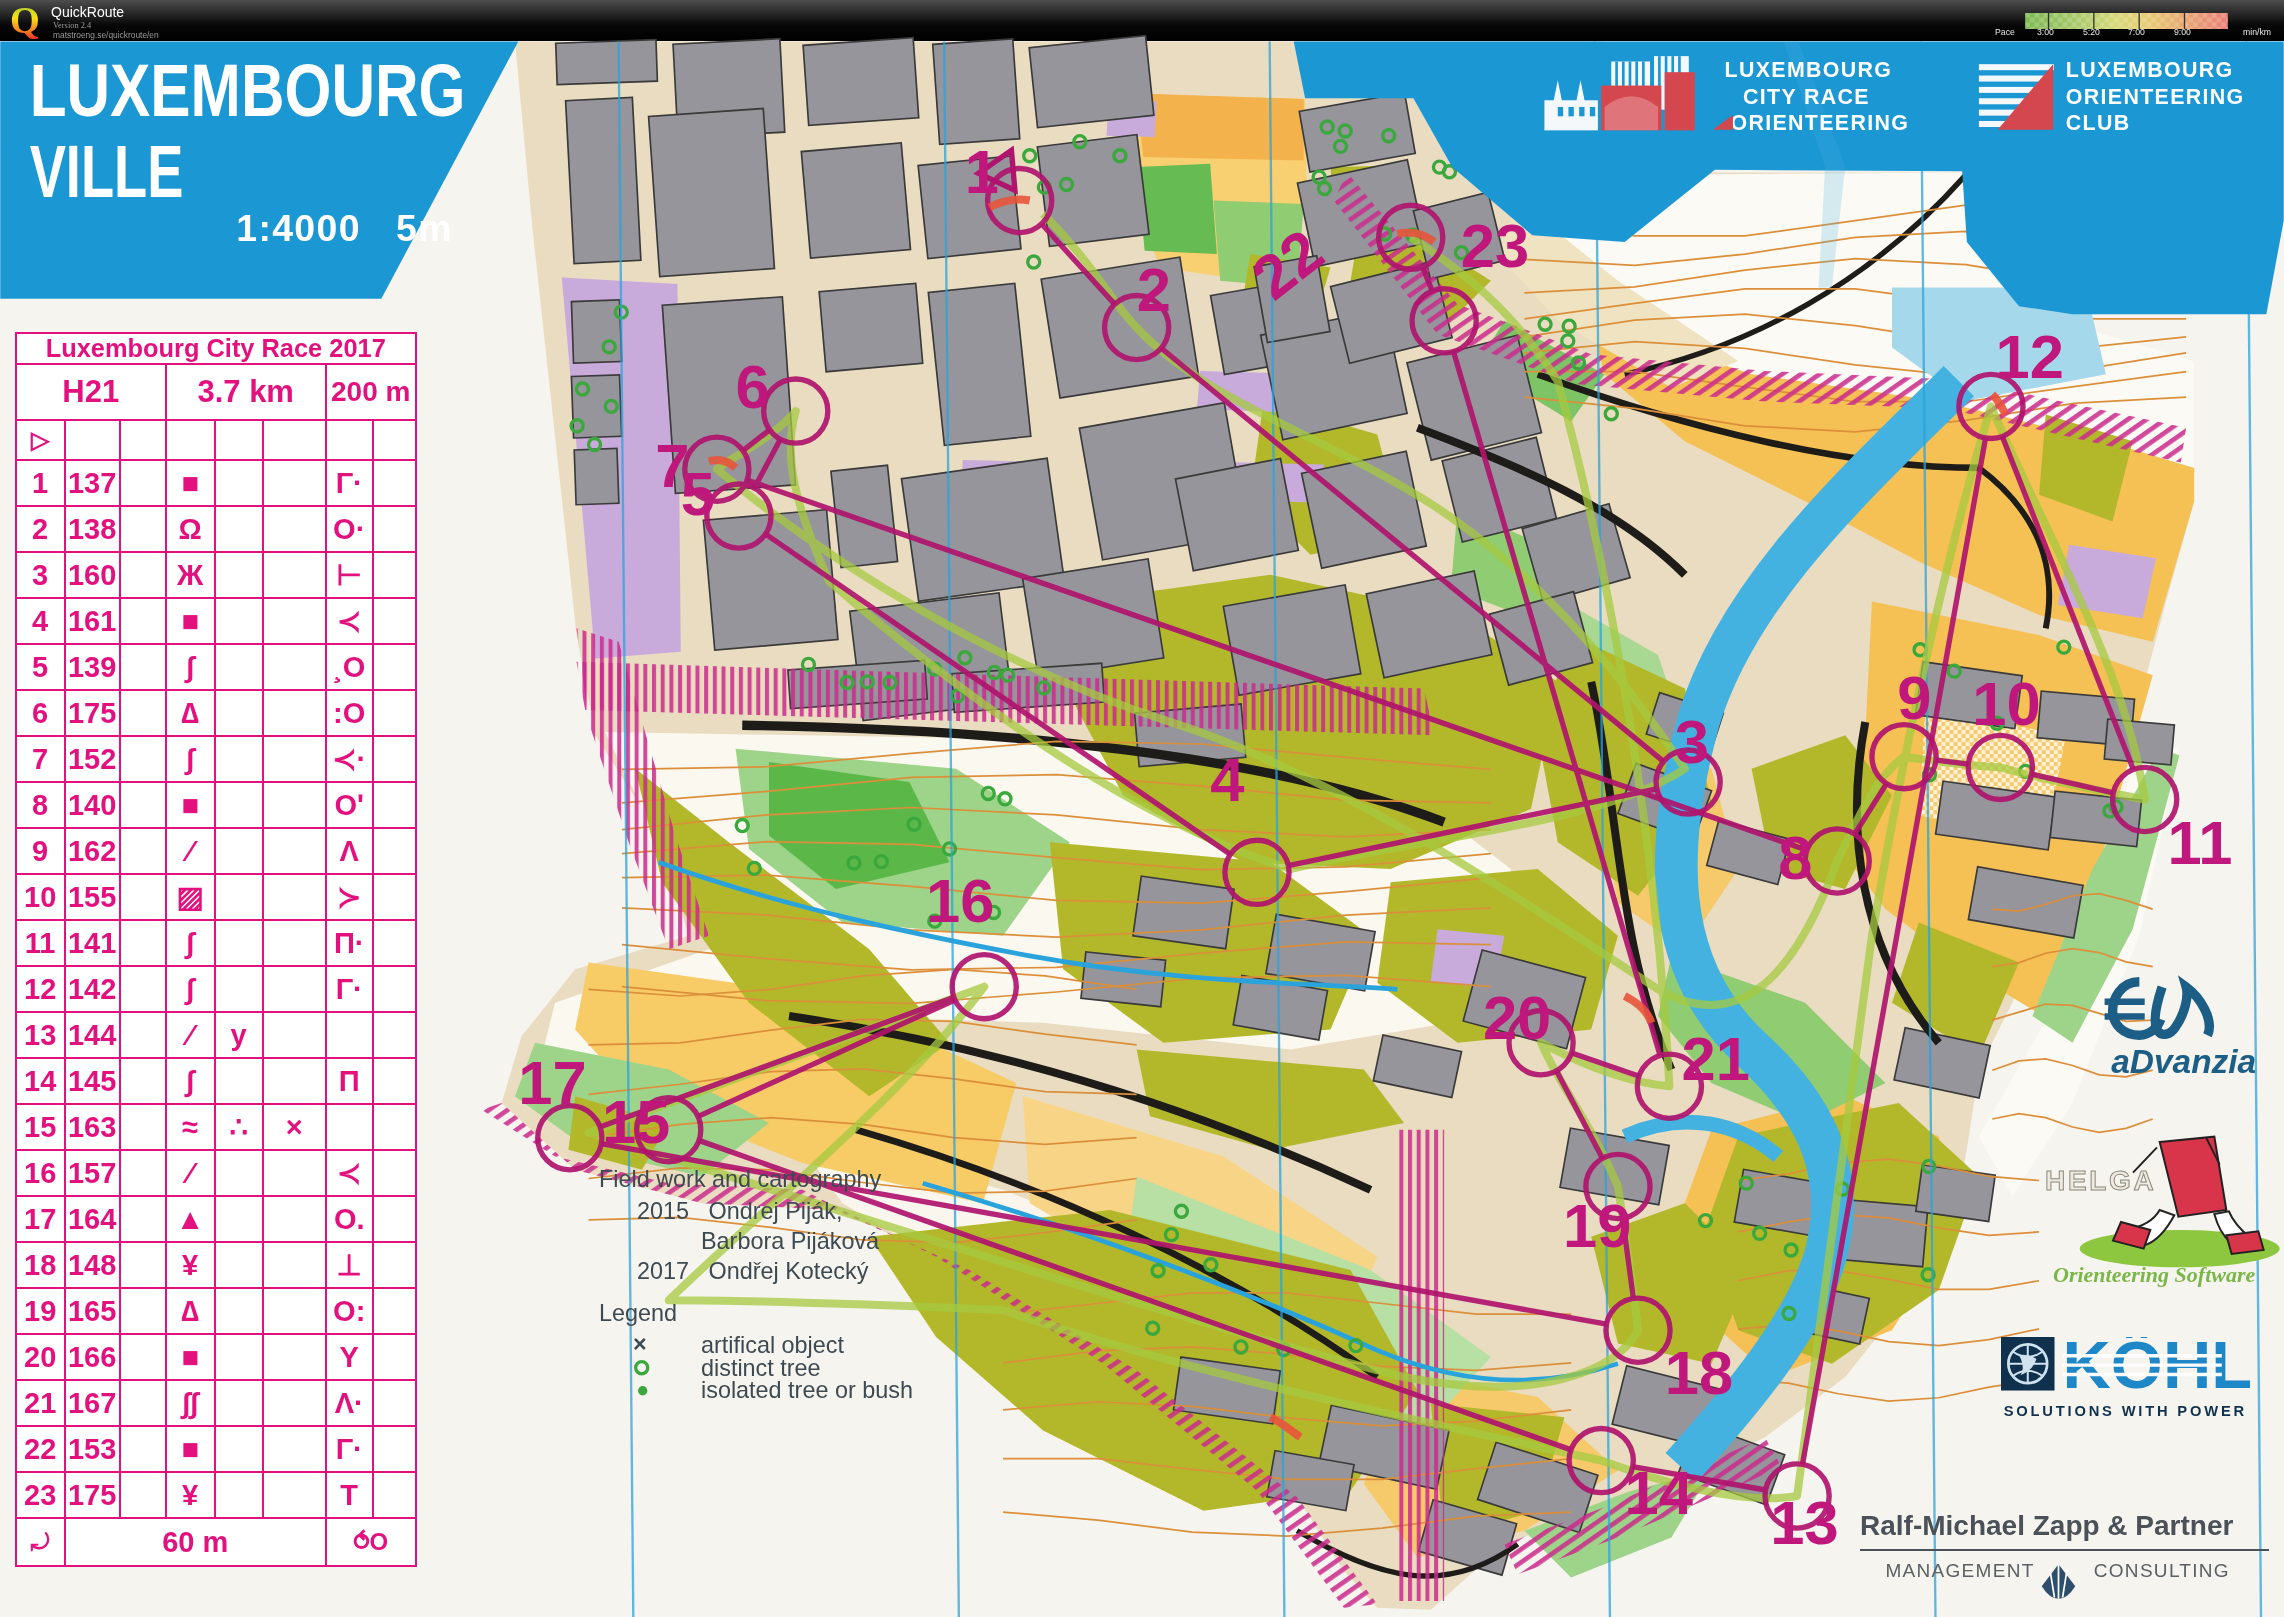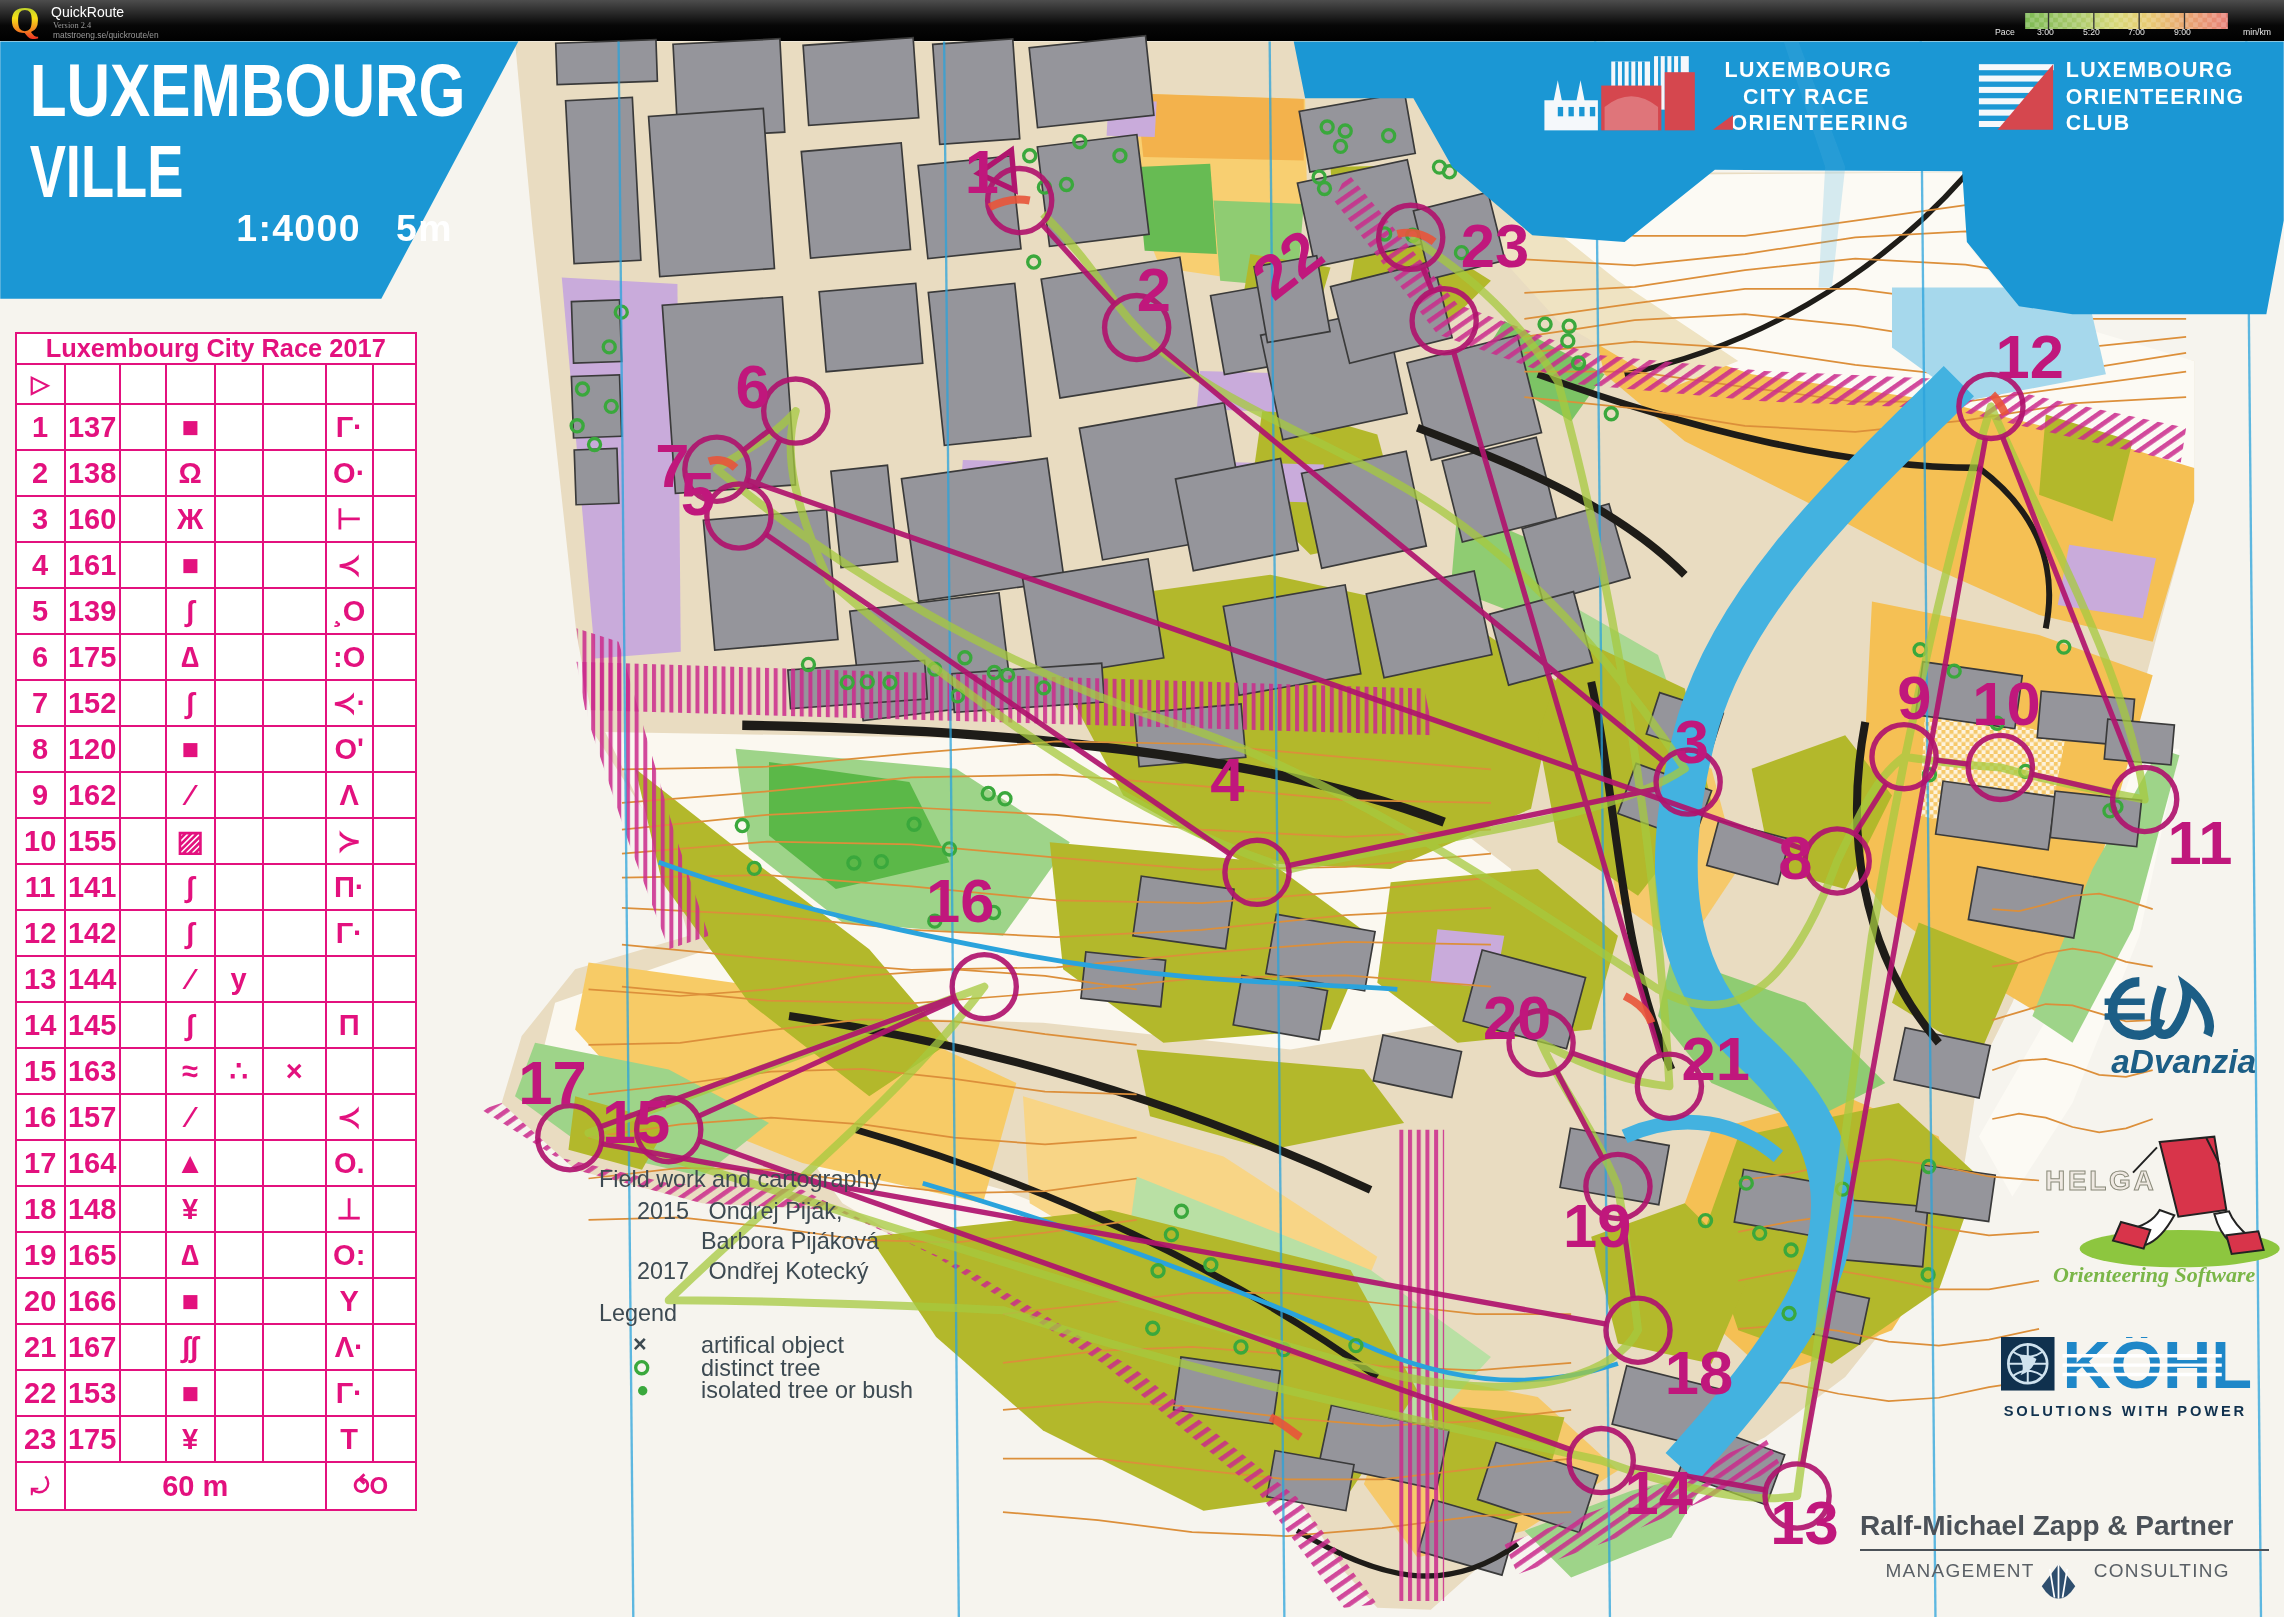--- a/index.html
+++ b/index.html
@@ -685,20 +685,25 @@
 <col style="width:49px">
 <col style="width:48px">
 <col style="width:63px">
 <col style="width:47px">
 <col style="width:43px">
 </colgroup>
 <tbody>
       <tr style="height:24px">
         <td colspan="8" style="font-size:25.4px">Luxembourg City Race 2017</td>
       </tr>
+<tr style="height:56px">
+        <td colspan="3" style="font-size:31px">H21</td>
+        <td colspan="3" style="font-size:31px">3.7 km</td>
+        <td colspan="2" style="font-size:28px">200 m</td>
+      </tr>
 <tr style="height:40px">
         <td style="font-size:24px">▷</td>
         <td></td>
         <td></td>
         <td></td>
         <td></td>
         <td></td>
         <td></td>
         <td></td>
       </tr>
@@ -767,21 +772,21 @@
         <td>152</td>
         <td></td>
         <td class="sym">∫</td>
         <td class="sym"></td>
         <td class="sym"></td>
         <td class="sym">≺·</td>
         <td></td>
       </tr>
 <tr style="height:46px">
         <td>8</td>
-        <td>120</td>
+        <td>140</td>
         <td></td>
         <td class="sym">■</td>
         <td class="sym"></td>
         <td class="sym"></td>
         <td class="sym">Oʹ</td>
         <td></td>
       </tr>
 <tr style="height:46px">
         <td>9</td>
         <td>162</td>

